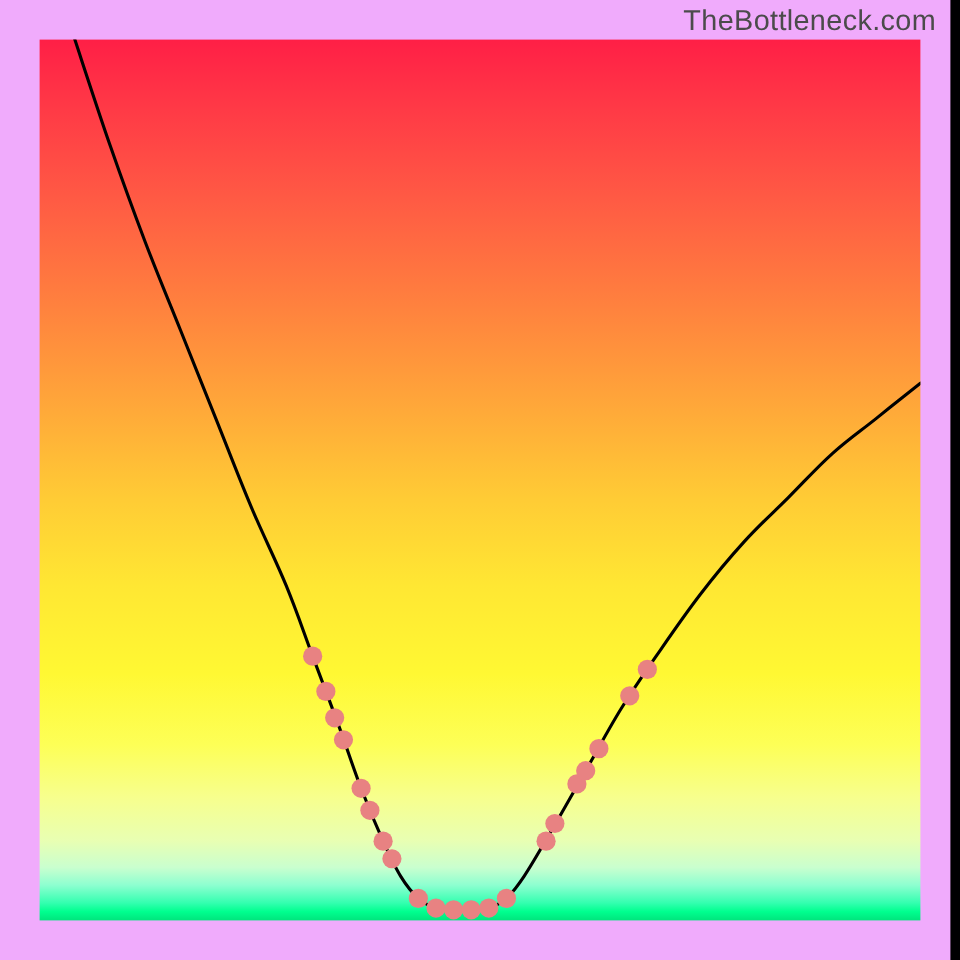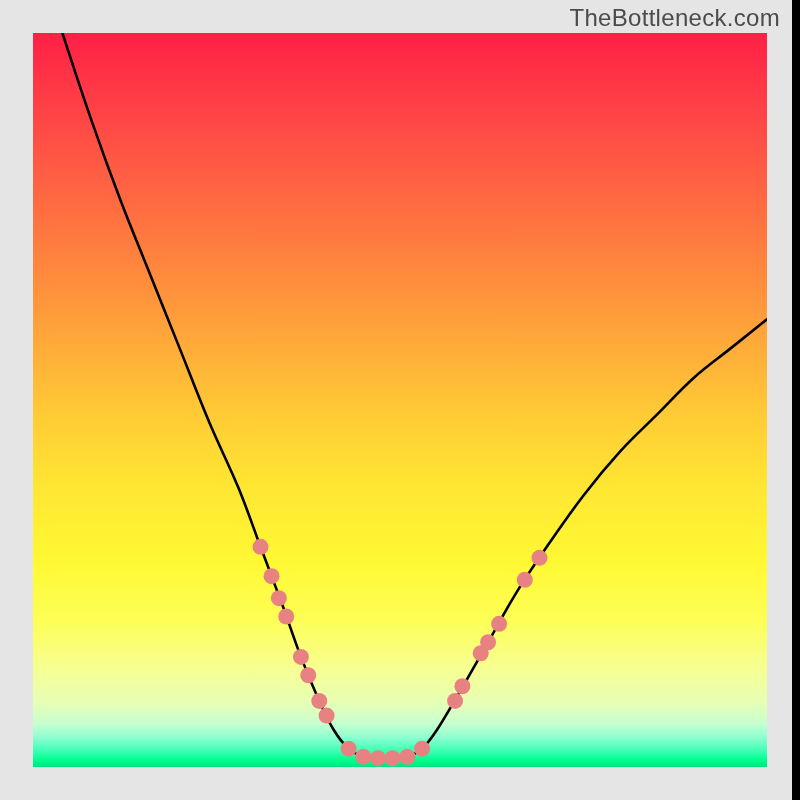--- a/index.html
+++ b/index.html
@@ -8,21 +8,21 @@
     width: 800px;
     height: 800px;
     overflow: hidden;
     background: #000;
     font-family: Arial, Helvetica, sans-serif;
   }
   .frame {
     position: relative;
     width: 792px;
     height: 800px;
-    background: #e5e5e5;
+    background: #f0abfc;
   }
   .watermark {
     position: absolute;
     top: 4px;
     right: 12px;
     color: #4b4b4b;
     font-size: 24px;
     font-weight: 400;
     letter-spacing: 0.3px;
     z-index: 10;

